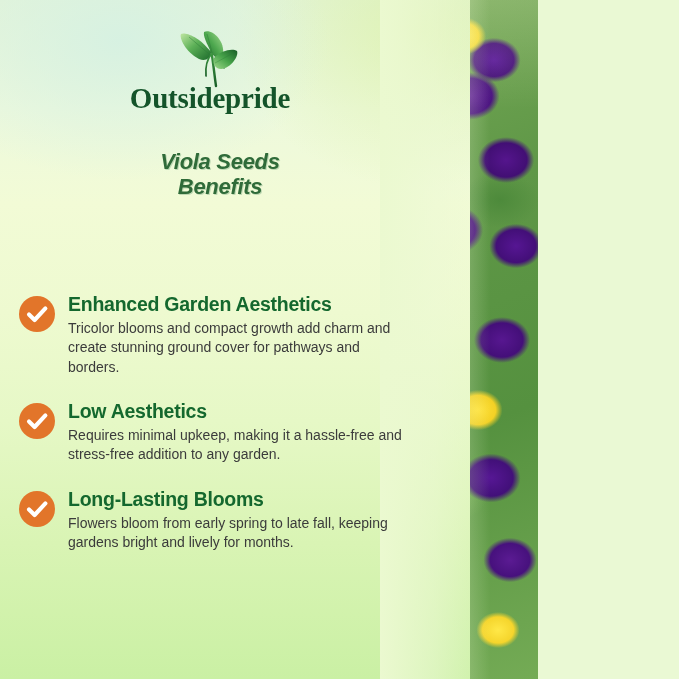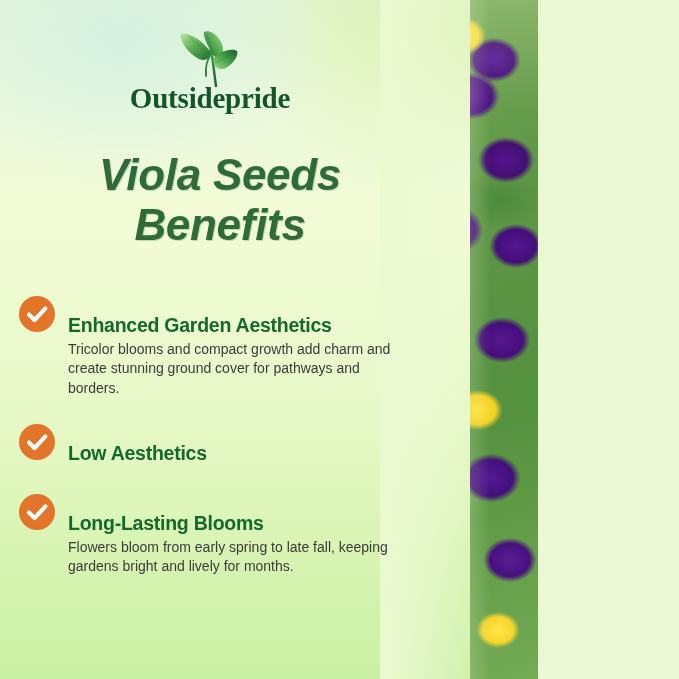--- a/index.html
+++ b/index.html
@@ -154,21 +154,21 @@
     line-height: 1;
   }
 
   
   .headline {
     position: absolute;
     top: 150px;
     left: 20px;
     width: 400px;
     text-align: center;
-    font-size: 44px;
+    font-size: 22px;
     font-weight: 700;
     font-style: italic;
     line-height: 1.13;
     letter-spacing: -0.3px;
     color: #2f6b39;
     text-shadow: 1px 1px 0 rgba(150,190,150,0.55);
   }
   .headline span { display: block; }
 
   
@@ -184,21 +184,21 @@
     align-items: flex-start;
     margin-bottom: 22px;
   }
   .check {
     flex: 0 0 auto;
     width: 38px;
     height: 38px;
     margin-top: 3px;
     margin-right: 12px;
   }
-  .benefit-text { flex: 1 1 auto; padding-top: 1px; margin-top: 21px; }
+  .benefit-text { flex: 1 1 auto; padding-top: 1px; }
   .benefit-title {
     font-size: 19.5px;
     font-weight: 700;
     letter-spacing: -0.25px;
     color: #14682e;
     line-height: 1.18;
     margin: 0 0 3px 0;
   }
   .benefit-desc {
     font-size: 14px;
@@ -278,20 +278,21 @@
         </div>
       </div>
 
       <div class="benefit">
         <svg class="check" viewBox="0 0 38 38">
           <circle cx="19" cy="19" r="18" fill="#e2752a"></circle>
           <path d="M11 19.5 L16.6 25 L27.4 13.4" stroke="#ffffff" stroke-width="4.1" fill="none" stroke-linecap="round" stroke-linejoin="round"></path>
         </svg>
         <div class="benefit-text">
           <p class="benefit-title">Low Aesthetics</p>
+          <p class="benefit-desc">Requires minimal upkeep, making it a hassle-free and stress-free addition to any garden.</p>
         </div>
       </div>
 
       <div class="benefit">
         <svg class="check" viewBox="0 0 38 38">
           <circle cx="19" cy="19" r="18" fill="#e2752a"></circle>
           <path d="M11 19.5 L16.6 25 L27.4 13.4" stroke="#ffffff" stroke-width="4.1" fill="none" stroke-linecap="round" stroke-linejoin="round"></path>
         </svg>
         <div class="benefit-text">
           <p class="benefit-title">Long-Lasting Blooms</p>

